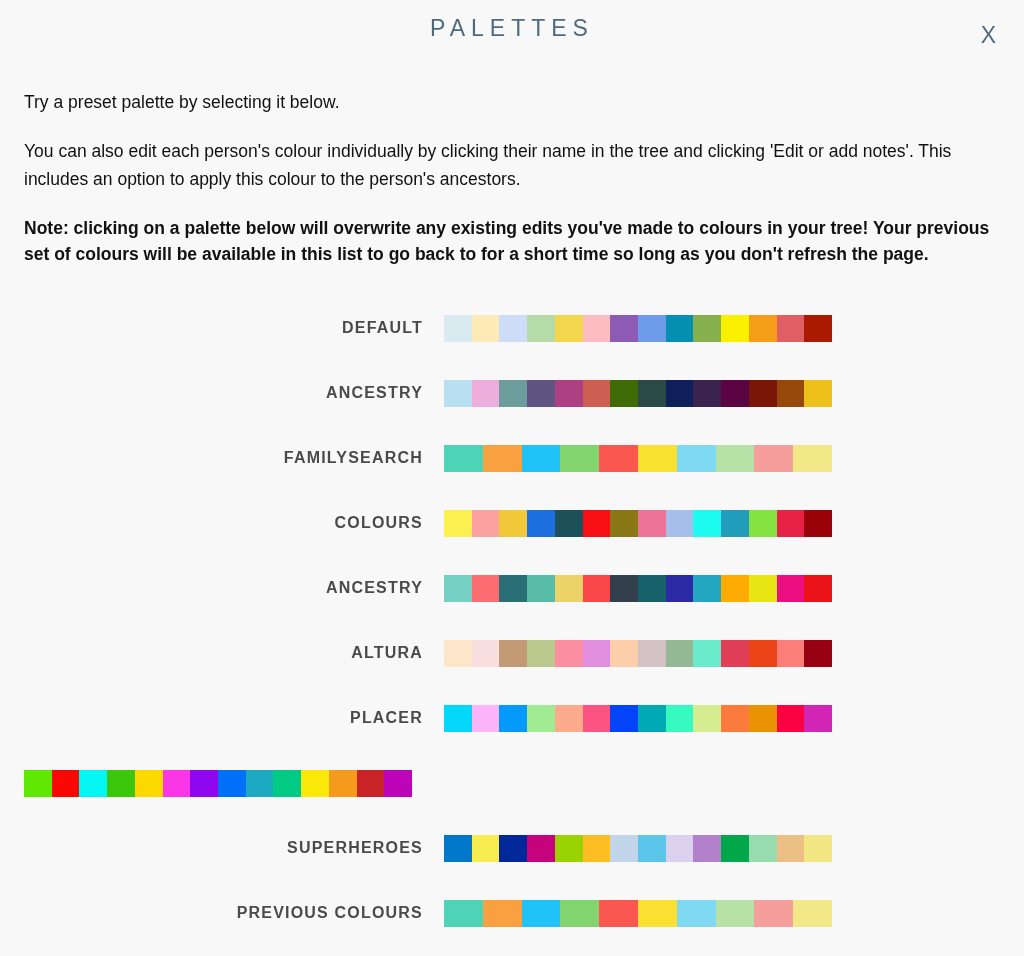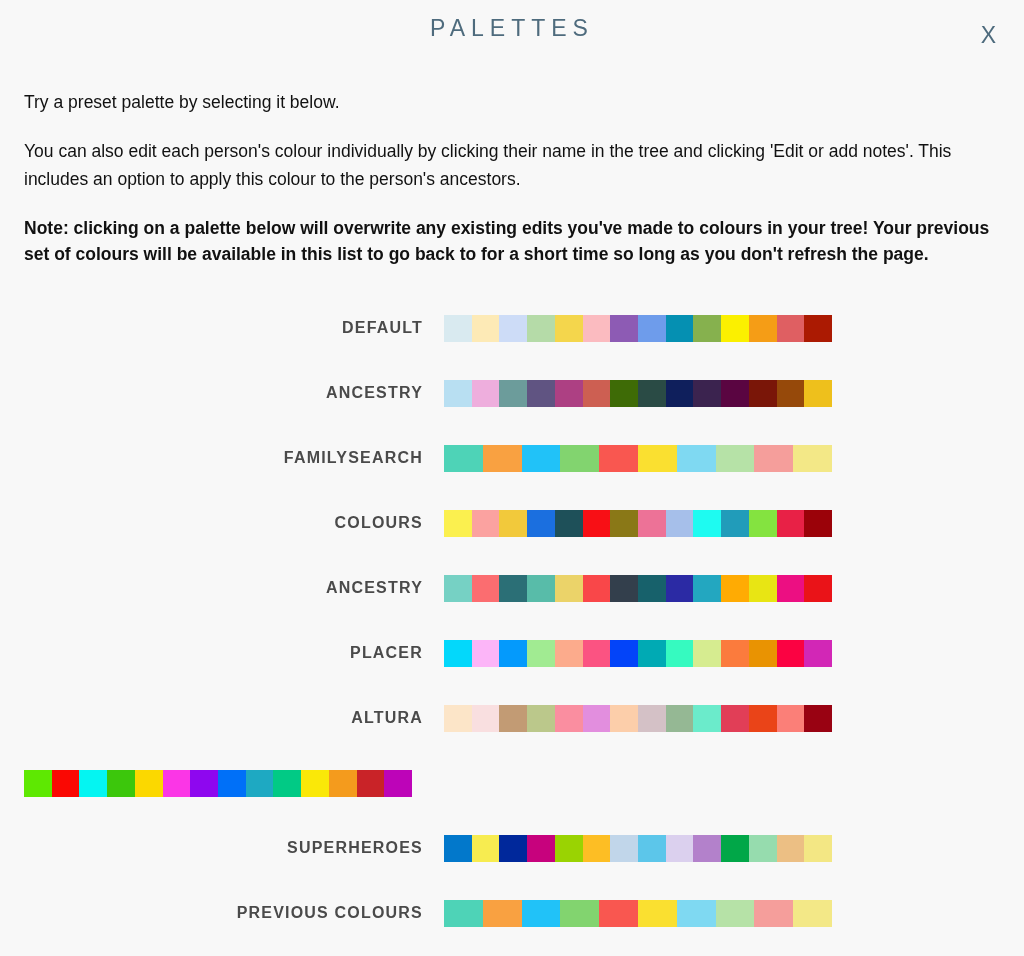--- a/index.html
+++ b/index.html
@@ -189,58 +189,58 @@
           <div class="swatch" style="background: rgb(23, 97, 107);"></div>
           <div class="swatch" style="background: rgb(43, 42, 164);"></div>
           <div class="swatch" style="background: rgb(35, 167, 192);"></div>
           <div class="swatch" style="background: rgb(255, 171, 3);"></div>
           <div class="swatch" style="background: rgb(232, 229, 20);"></div>
           <div class="swatch" style="background: rgb(236, 15, 130);"></div>
           <div class="swatch" style="background: rgb(234, 19, 24);"></div>
         </div>
       </div>
       <div class="palette-row">
+        <div class="palette-label">ALTURA</div>
+        <div class="swatch-strip">
+          <div class="swatch" style="background: rgb(252, 229, 200);"></div>
+          <div class="swatch" style="background: rgb(249, 223, 224);"></div>
+          <div class="swatch" style="background: rgb(194, 155, 116);"></div>
+          <div class="swatch" style="background: rgb(187, 200, 139);"></div>
+          <div class="swatch" style="background: rgb(250, 142, 160);"></div>
+          <div class="swatch" style="background: rgb(226, 142, 222);"></div>
+          <div class="swatch" style="background: rgb(252, 206, 170);"></div>
+          <div class="swatch" style="background: rgb(212, 193, 198);"></div>
+          <div class="swatch" style="background: rgb(149, 184, 148);"></div>
+          <div class="swatch" style="background: rgb(107, 235, 203);"></div>
+          <div class="swatch" style="background: rgb(225, 62, 87);"></div>
+          <div class="swatch" style="background: rgb(234, 68, 24);"></div>
+          <div class="swatch" style="background: rgb(251, 127, 120);"></div>
+          <div class="swatch" style="background: rgb(153, 2, 18);"></div>
+        </div>
+      </div>
+      <div class="palette-row">
         <div class="palette-label">PLACER</div>
         <div class="swatch-strip">
           <div class="swatch" style="background: rgb(3, 216, 251);"></div>
           <div class="swatch" style="background: rgb(252, 181, 248);"></div>
           <div class="swatch" style="background: rgb(4, 154, 252);"></div>
           <div class="swatch" style="background: rgb(161, 235, 146);"></div>
           <div class="swatch" style="background: rgb(252, 171, 140);"></div>
           <div class="swatch" style="background: rgb(251, 83, 130);"></div>
           <div class="swatch" style="background: rgb(3, 68, 249);"></div>
           <div class="swatch" style="background: rgb(0, 170, 180);"></div>
           <div class="swatch" style="background: rgb(54, 250, 192);"></div>
           <div class="swatch" style="background: rgb(214, 236, 144);"></div>
           <div class="swatch" style="background: rgb(251, 123, 61);"></div>
           <div class="swatch" style="background: rgb(233, 147, 2);"></div>
           <div class="swatch" style="background: rgb(251, 2, 66);"></div>
           <div class="swatch" style="background: rgb(210, 39, 182);"></div>
         </div>
       </div>
       <div class="palette-row">
-        <div class="palette-label">ALTURA</div>
-        <div class="swatch-strip">
-          <div class="swatch" style="background: rgb(252, 229, 200);"></div>
-          <div class="swatch" style="background: rgb(249, 223, 224);"></div>
-          <div class="swatch" style="background: rgb(194, 155, 116);"></div>
-          <div class="swatch" style="background: rgb(187, 200, 139);"></div>
-          <div class="swatch" style="background: rgb(250, 142, 160);"></div>
-          <div class="swatch" style="background: rgb(226, 142, 222);"></div>
-          <div class="swatch" style="background: rgb(252, 206, 170);"></div>
-          <div class="swatch" style="background: rgb(212, 193, 198);"></div>
-          <div class="swatch" style="background: rgb(149, 184, 148);"></div>
-          <div class="swatch" style="background: rgb(107, 235, 203);"></div>
-          <div class="swatch" style="background: rgb(225, 62, 87);"></div>
-          <div class="swatch" style="background: rgb(234, 68, 24);"></div>
-          <div class="swatch" style="background: rgb(251, 127, 120);"></div>
-          <div class="swatch" style="background: rgb(153, 2, 18);"></div>
-        </div>
-      </div>
-      <div class="palette-row">
         <div class="swatch-strip">
           <div class="swatch" style="background: rgb(94, 232, 2);"></div>
           <div class="swatch" style="background: rgb(250, 8, 3);"></div>
           <div class="swatch" style="background: rgb(4, 245, 242);"></div>
           <div class="swatch" style="background: rgb(60, 199, 12);"></div>
           <div class="swatch" style="background: rgb(251, 216, 0);"></div>
           <div class="swatch" style="background: rgb(251, 54, 230);"></div>
           <div class="swatch" style="background: rgb(142, 7, 239);"></div>
           <div class="swatch" style="background: rgb(0, 112, 248);"></div>
           <div class="swatch" style="background: rgb(30, 169, 194);"></div>

